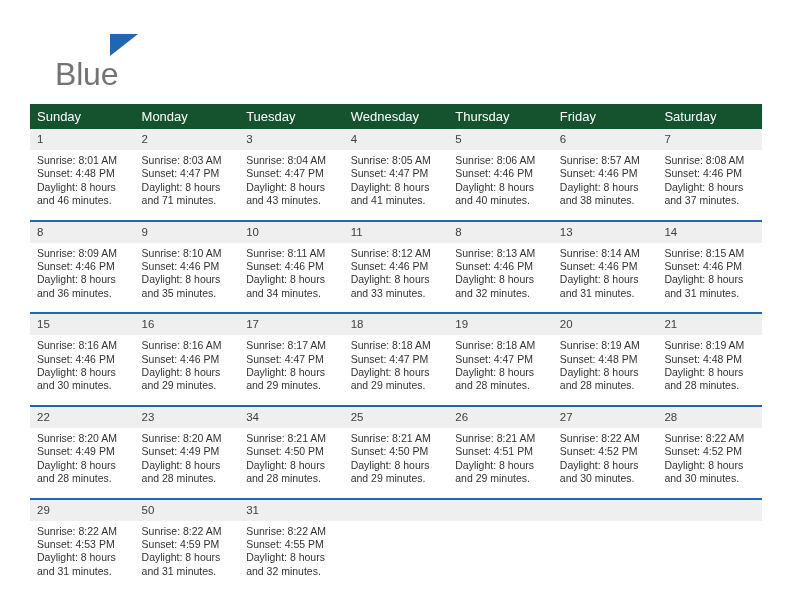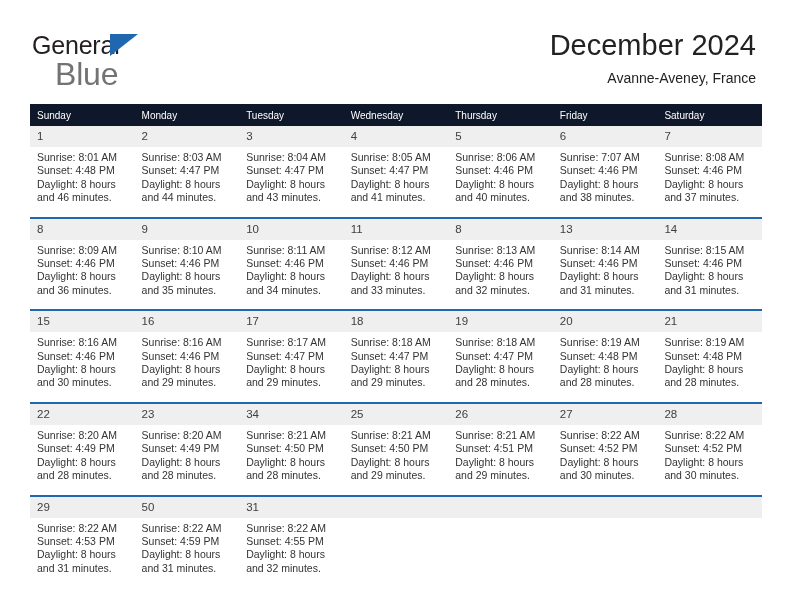--- a/index.html
+++ b/index.html
@@ -91,23 +91,23 @@
   .calendar {
     position: absolute;
     left: 30px;
     top: 104px;
     width: 732px;
     border-collapse: collapse;
     table-layout: fixed;
   }
 
   .calendar th {
-    background: #0f172a;
+    background: #14532d;
     color: #ffffff;
-    font-size: 10px;
+    font-size: 13px;
     font-weight: normal;
     text-align: left;
     padding: 5px 0 5px 7px;
     height: 12px;
     border: none;
   }
 
   .calendar td {
     vertical-align: top;
     padding: 0;
@@ -145,30 +145,25 @@
 </style>
 </head>
 <body>
 
 <div class="page">
 
   <div class="header">
 
     <div class="brand">
       <div class="brand-row1">
-        <span class="brand-general">General</span>
         <span class="brand-triangle"></span>
       </div>
       <span class="brand-blue">Blue</span>
     </div>
 
-    <div class="title-block">
-      <div class="cal-title">December 2024</div>
-      <div class="cal-subtitle">Avanne-Aveney, France</div>
-    </div>
 
   </div>
 
   <table class="calendar">
     <thead>
       <tr id="weekday-header-row">
           <th>Sunday</th>
           <th>Monday</th>
           <th>Tuesday</th>
           <th>Wednesday</th>
@@ -187,21 +182,21 @@
               <div>Daylight: 8 hours</div>
               <div>and 46 minutes.</div>
             </div>
           </td>
           <td>
             <div class="daynum">2</div>
             <div class="cell-body">
               <div>Sunrise: 8:03 AM</div>
               <div>Sunset: 4:47 PM</div>
               <div>Daylight: 8 hours</div>
-              <div>and 44 minutes.</div>
+              <div>and 71 minutes.</div>
             </div>
           </td>
           <td>
             <div class="daynum">3</div>
             <div class="cell-body">
               <div>Sunrise: 8:04 AM</div>
               <div>Sunset: 4:47 PM</div>
               <div>Daylight: 8 hours</div>
               <div>and 43 minutes.</div>
             </div>
@@ -220,21 +215,21 @@
             <div class="cell-body">
               <div>Sunrise: 8:06 AM</div>
               <div>Sunset: 4:46 PM</div>
               <div>Daylight: 8 hours</div>
               <div>and 40 minutes.</div>
             </div>
           </td>
           <td>
             <div class="daynum">6</div>
             <div class="cell-body">
-              <div>Sunrise: 7:07 AM</div>
+              <div>Sunrise: 8:57 AM</div>
               <div>Sunset: 4:46 PM</div>
               <div>Daylight: 8 hours</div>
               <div>and 38 minutes.</div>
             </div>
           </td>
           <td>
             <div class="daynum">7</div>
             <div class="cell-body">
               <div>Sunrise: 8:08 AM</div>
               <div>Sunset: 4:46 PM</div>

